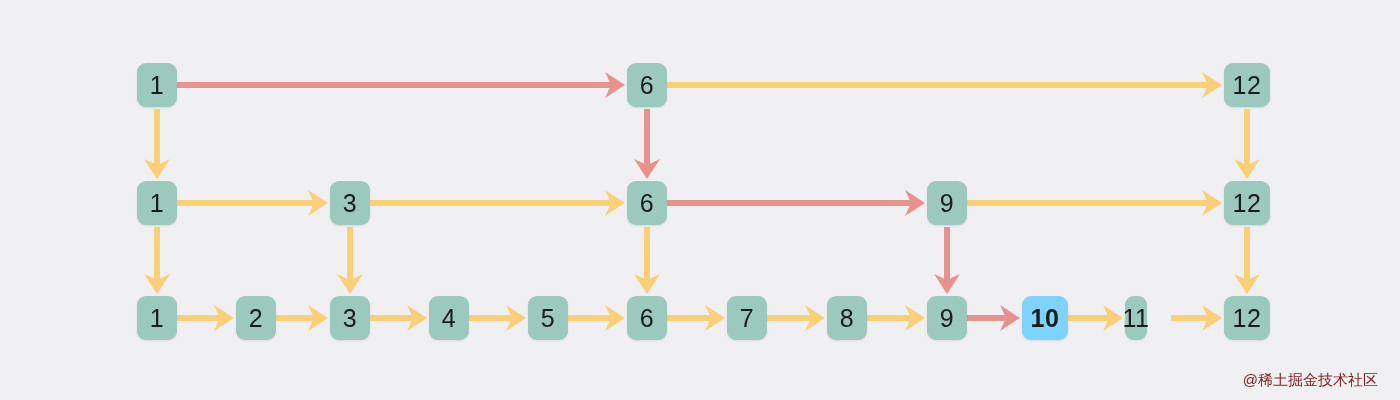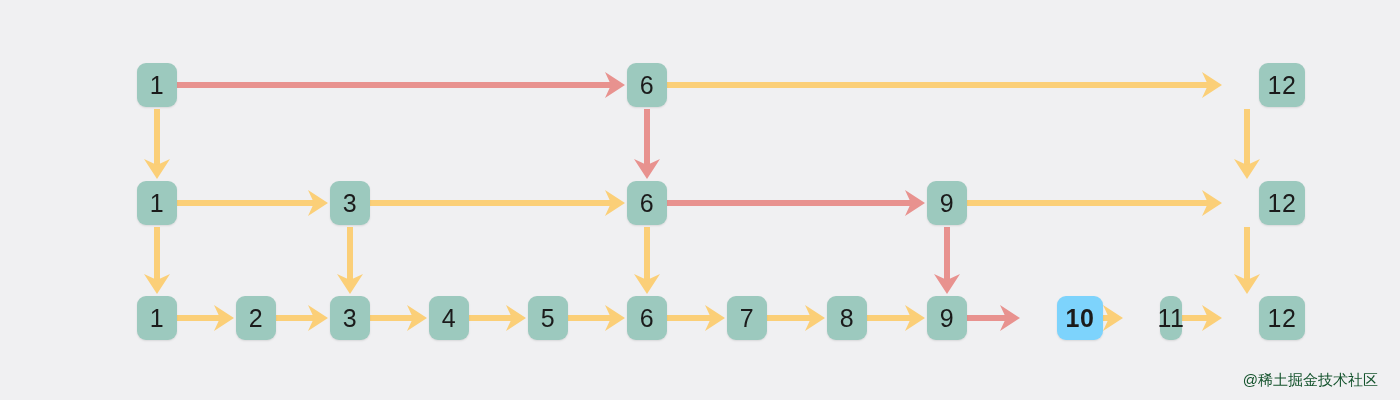--- a/index.html
+++ b/index.html
@@ -25,28 +25,28 @@
     border-radius:9px;
     font-size:25px;
     color:#1b1b1b;
     font-family:"Liberation Sans", sans-serif;
     box-shadow:0 1px 2px rgba(0,0,0,0.10);
     box-sizing:border-box;
     letter-spacing:0.5px;
     z-index:3;
   }
   .node.w1{width:40px;}
-  .node.w2{width:46px;margin-left:35px;}
+  .node.w2{width:46px;}
   .node.green{background:#9cc9be;}
   .node.pink{background:#7dd3fc;font-weight:bold;}
   .watermark{
     position:absolute;
     right:22px;bottom:10px;
     font-size:15px;
-    color:#14532d;
+    color:#7f1d1d;
     font-family:"Liberation Sans","DejaVu Sans",sans-serif;
     white-space:nowrap;
     z-index:4;
   }
 </style>
 </head>
 <body>
 
 <div id="skiplist-canvas">
 

